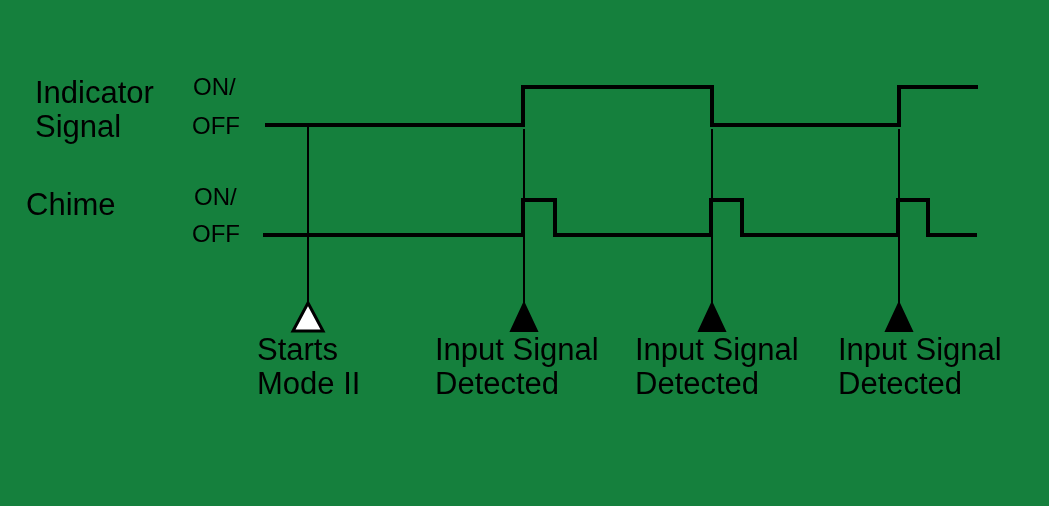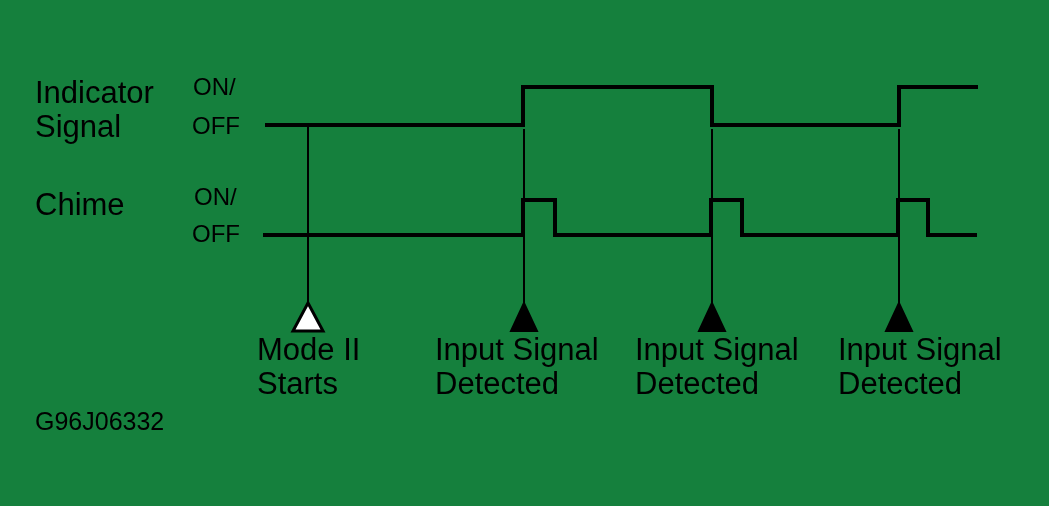--- a/index.html
+++ b/index.html
@@ -56,30 +56,29 @@
     </svg>
 
   <div class="lbl" style="left:35px; top:76px;">
     <span>Indicator</span>
     <span>Signal</span>
   </div>
 
   <div class="onoff" style="left:193px; top:71px;">ON/</div>
   <div class="onoff" style="left:192px; top:110px;">OFF</div>
 
-  <div class="lbl" style="left:35px; top:188px;">Chime</div>
+  <div class="lbl" style="left:26px; top:188px;">Chime</div>
 
   <div class="onoff" style="left:194px; top:181px;">ON/</div>
   <div class="onoff" style="left:192px; top:218px;">OFF</div>
 
-  <div class="footer-code">G96J06332</div>
 
 <div class="lbl" style="left: 257px; top: 333px;">
+      <span>Starts</span>
       <span>Mode II</span>
-      <span>Starts</span>
     </div>
     <div class="lbl" style="left: 435px; top: 333px;">
       <span>Input Signal</span>
       <span>Detected</span>
     </div>
     <div class="lbl" style="left: 635px; top: 333px;">
       <span>Input Signal</span>
       <span>Detected</span>
     </div>
     <div class="lbl" style="left: 838px; top: 333px;">

